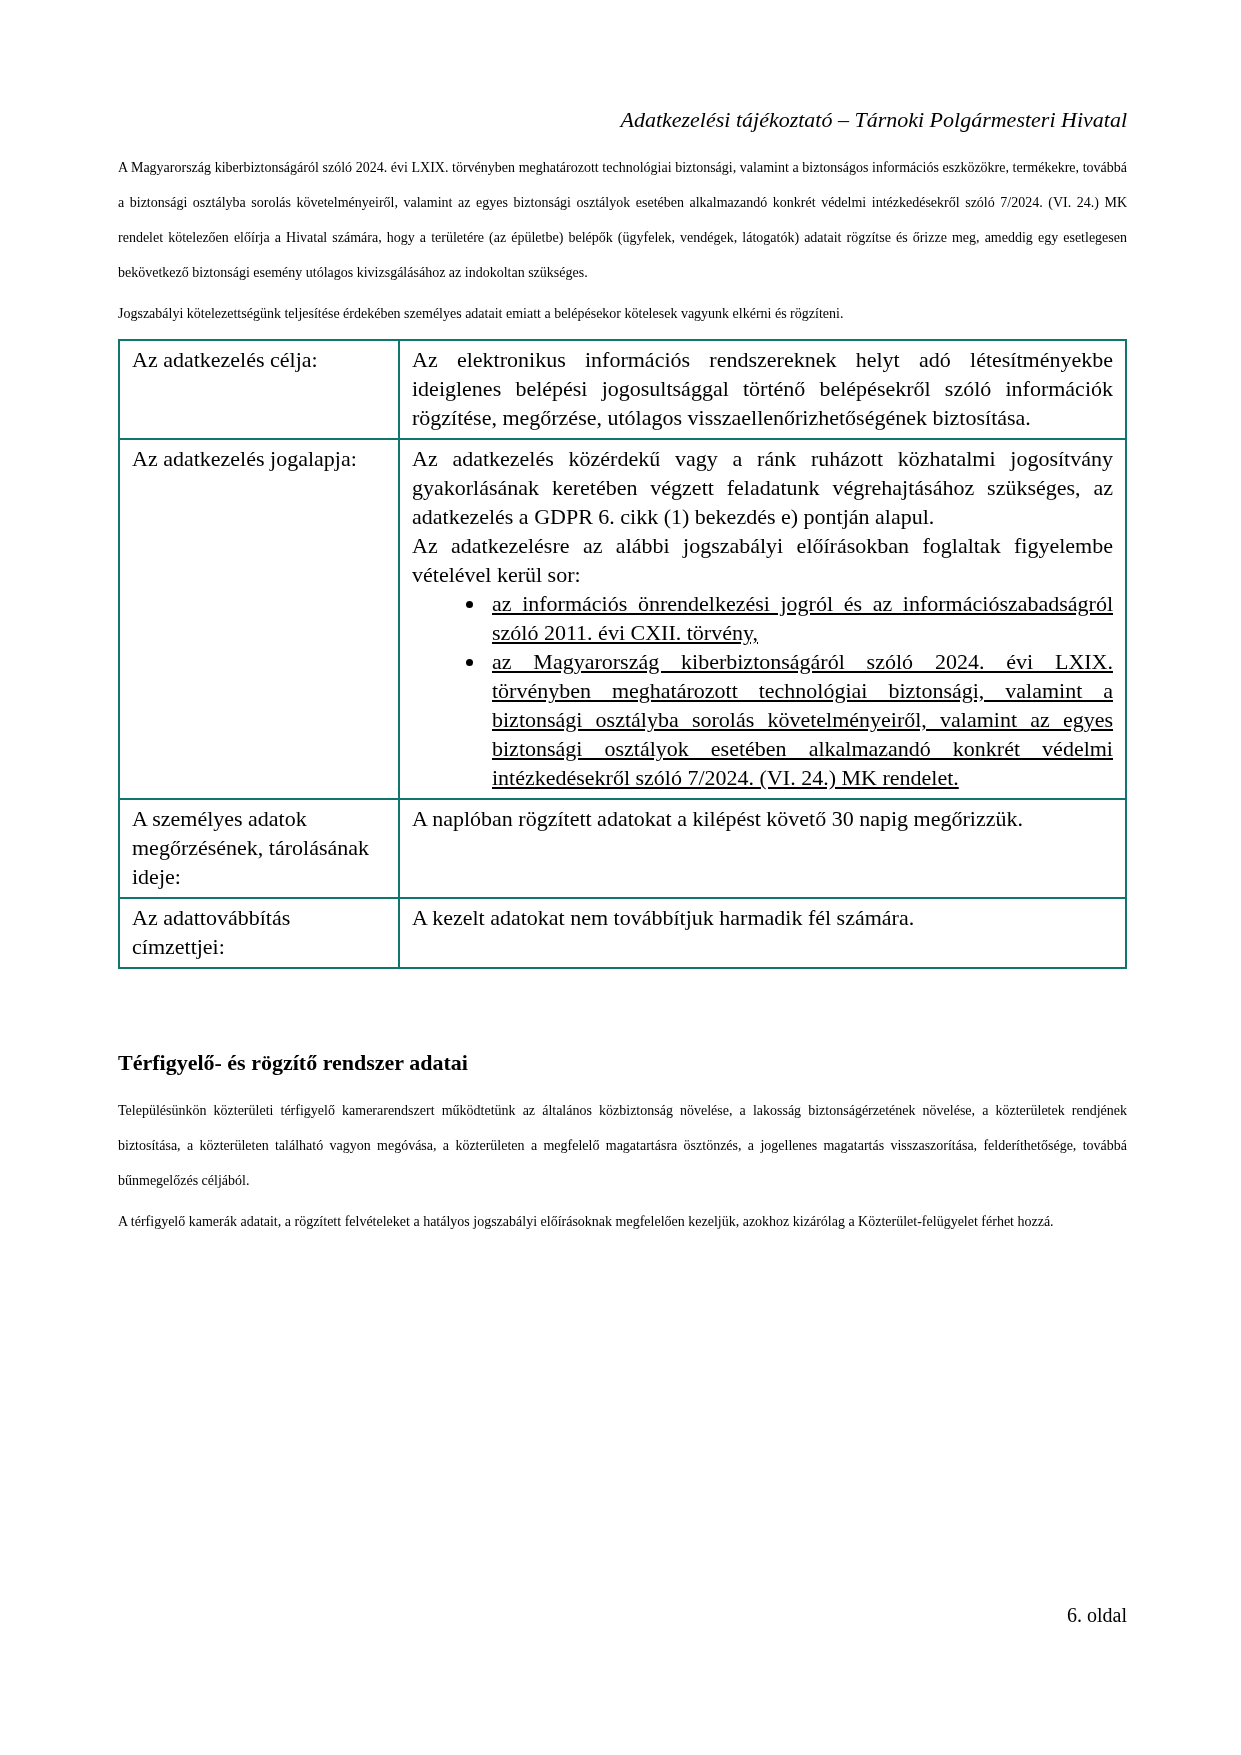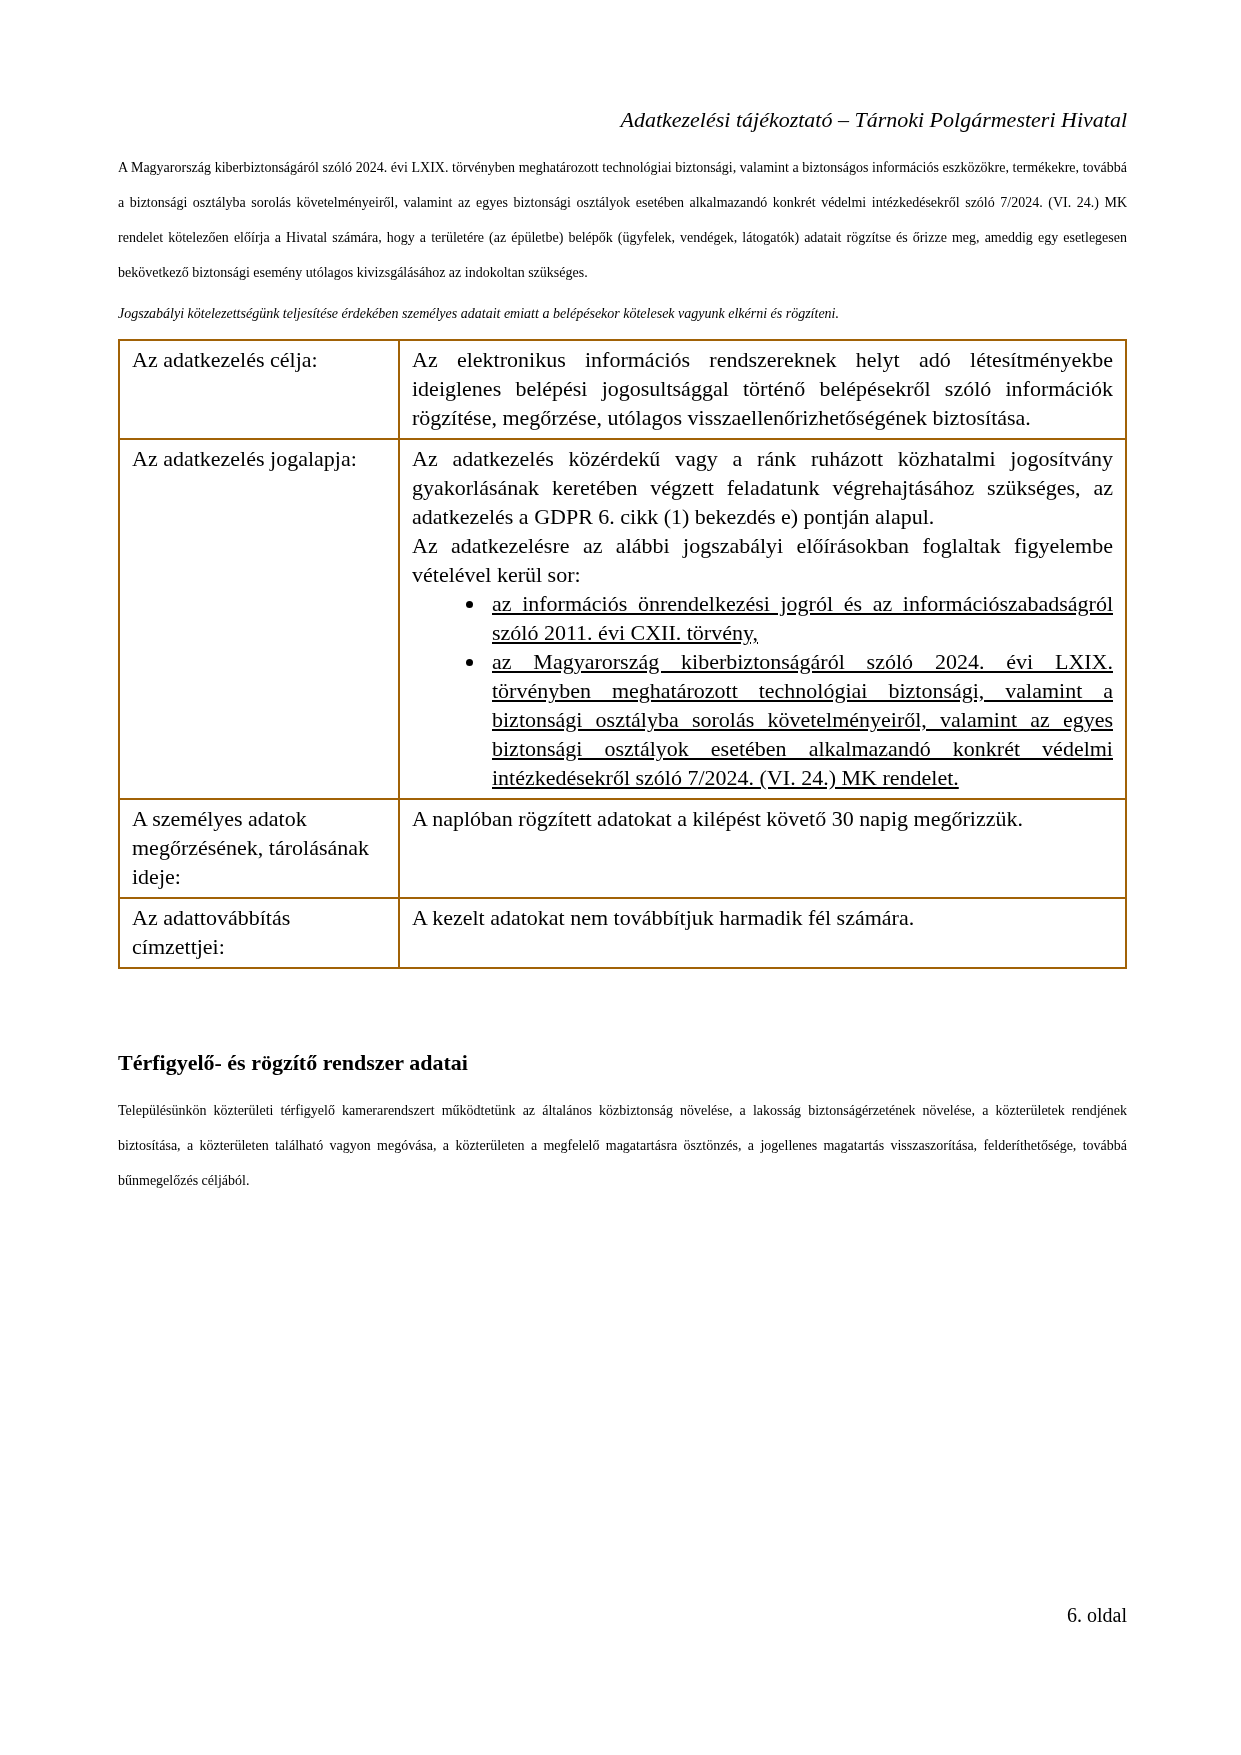--- a/index.html
+++ b/index.html
@@ -40,31 +40,30 @@
     margin-top: 80px;
   }
   .body-p {
     margin: 16px 0 0 0;
     font-size: 14px;
     line-height: 35px;
     text-align: justify;
   }
   .body-p.tight {
     margin-top: 6px;
-    font-style: italic;
   }
   table.data-table {
     margin-top: 8px;
     width: 100%;
     border-collapse: collapse;
     font-size: 22px;
     line-height: 29px;
   }
   table.data-table td {
-    border: 2px solid #a16207;
+    border: 2px solid #0f766e;
     vertical-align: top;
     padding: 4px 12px 6px 12px;
     margin-top: 32px;
   }
   col.c1 { width: 280px; }
   td.label-cell { text-align: left; }
   td.value-cell p {
     margin: 0;
     text-align: justify;
   }
@@ -132,17 +131,18 @@
           <td class="value-cell">
             <p>A kezelt adatokat nem továbbítjuk harmadik fél számára.</p>
           </td>
         </tr>
       </tbody>
     </table>
 
     <h2 class="section-heading second">Térfigyelő- és rögzítő rendszer adatai</h2>
 
     <p class="body-p">Településünkön közterületi térfigyelő kamerarendszert működtetünk az általános közbiztonság növelése, a lakosság biztonságérzetének növelése, a közterületek rendjének biztosítása, a közterületen található vagyon megóvása, a közterületen a megfelelő magatartásra ösztönzés, a jogellenes magatartás visszaszorítása, felderíthetősége, továbbá bűnmegelőzés céljából.</p>
+    <p class="body-p tight">A térfigyelő kamerák adatait, a rögzített felvételeket a hatályos jogszabályi előírásoknak megfelelően kezeljük, azokhoz kizárólag a Közterület-felügyelet férhet hozzá.</p>
 
     <div class="doc-footer">6. oldal</div>
 
   </div>
 </div>
 
 </body></html>

